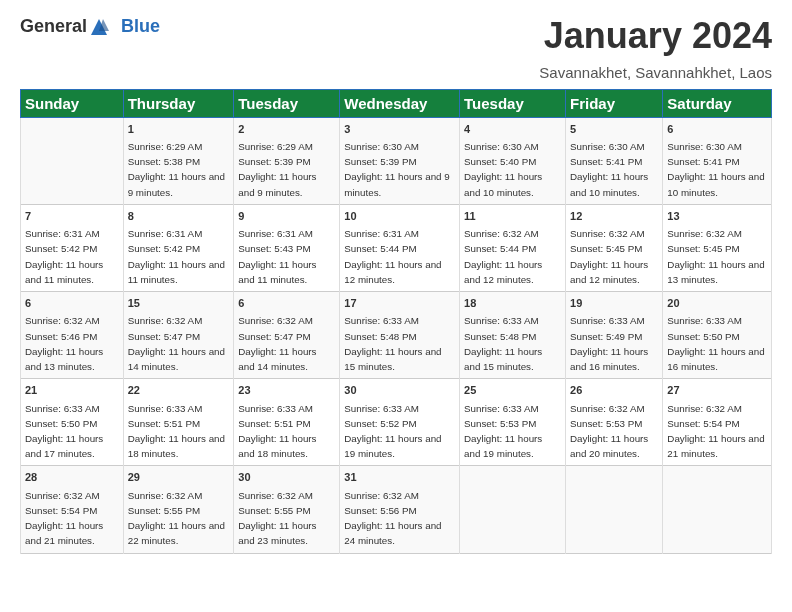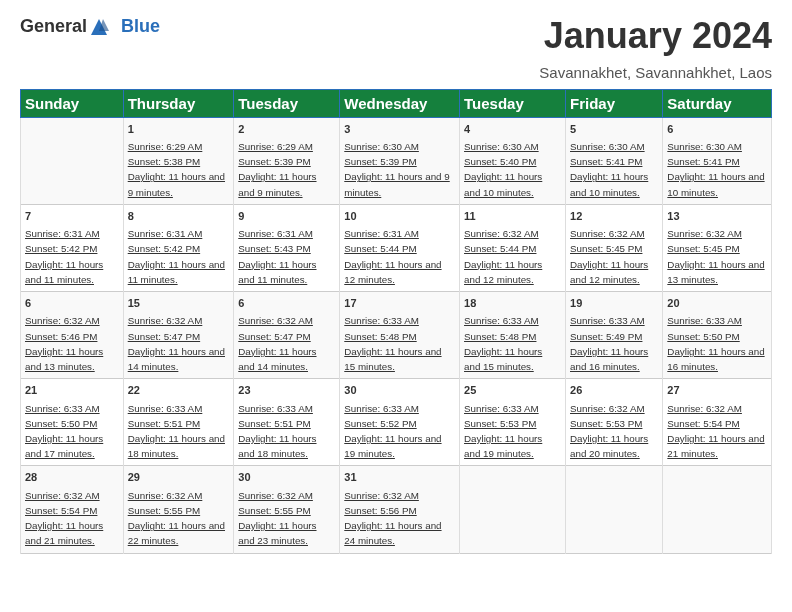--- a/index.html
+++ b/index.html
@@ -95,21 +95,20 @@
     .day-number {
       font-weight: bold;
       font-size: 11px;
       display: block;
       margin-bottom: 2px;
     }
     .day-info {
       font-size: 9.8px;
       color: #333;
       line-height: 1.45;
-      text-decoration: underline;
     }
   </style>
 </head>
 <body>
 
 <div class="page">
   <div class="header">
     <div class="logo">
       <div class="logo-text">
         <span class="logo-general">General</span>

